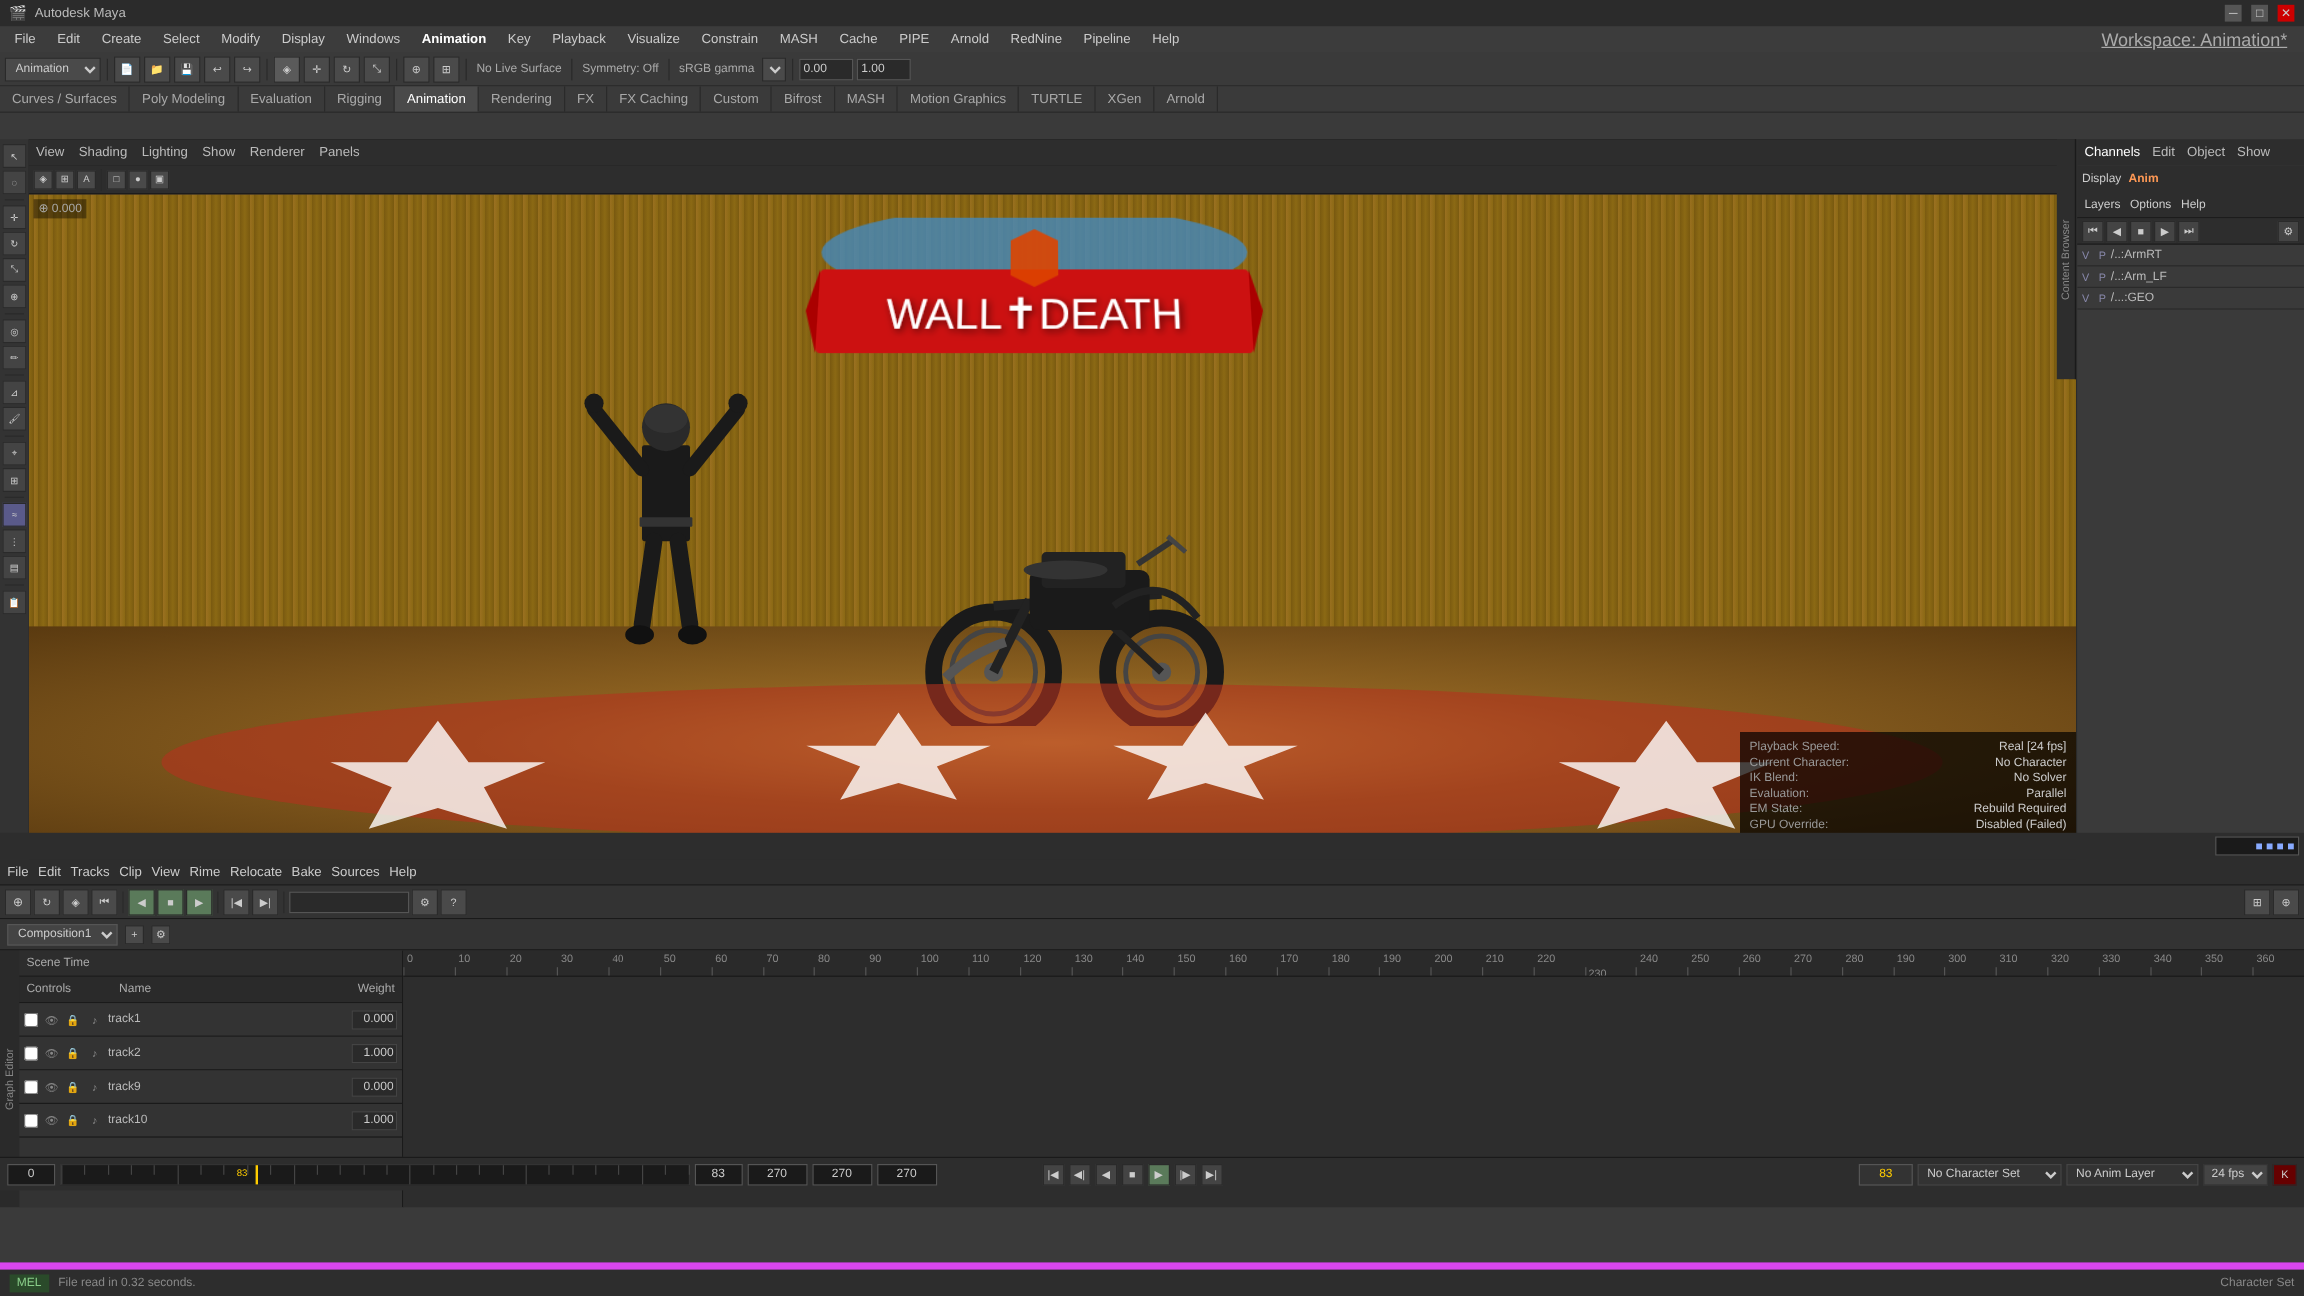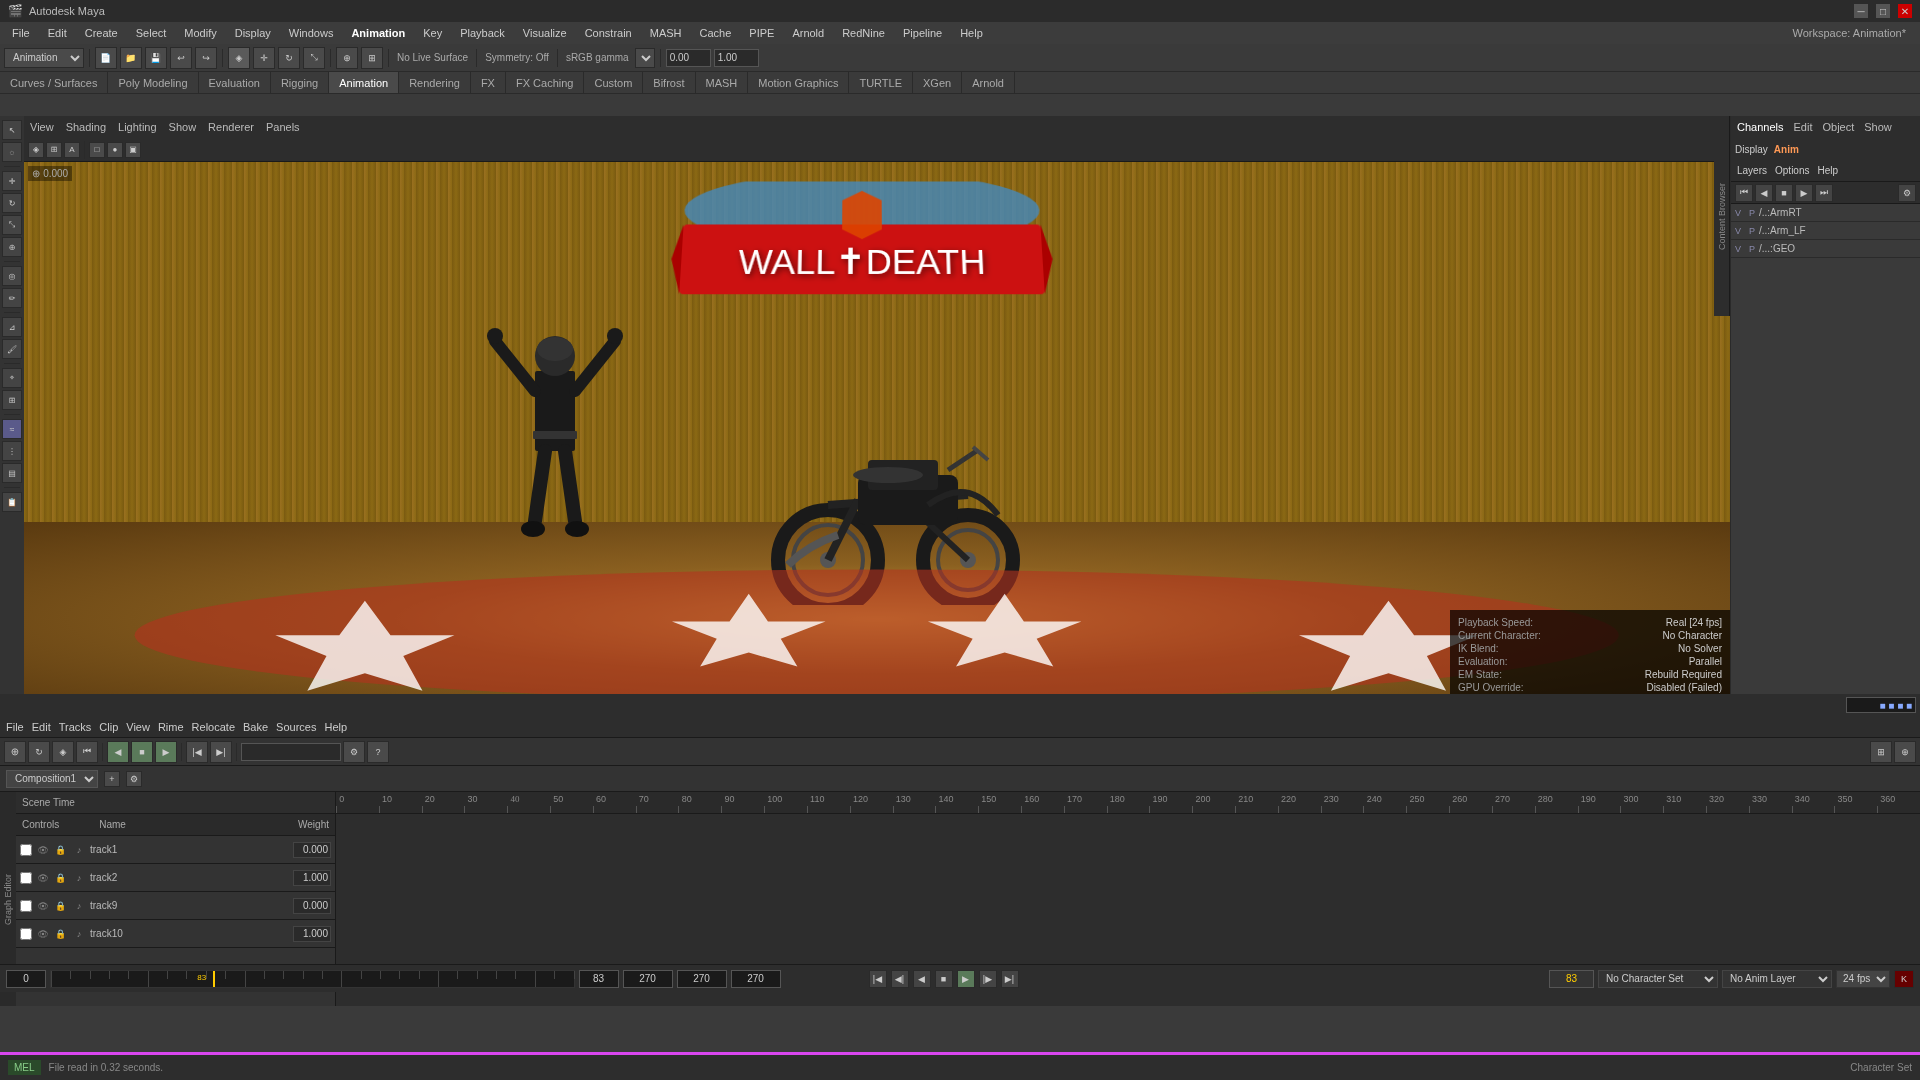--- a/index.html
+++ b/index.html
@@ -38,21 +38,21 @@
       padding: 0 4px;
       gap: 2px;
     }
     .menu-item {
       padding: 2px 8px;
       font-size: 11px;
       color: #ccc;
       cursor: pointer;
       white-space: nowrap;
     }
-    #workspace-label { margin-left: auto; font-size: 11px; color: #aaa; padding-right: 10px; }
+    #workspace-label { margin-left: auto; font-size: 15px; color: #aaa; padding-right: 10px; text-decoration: underline; }
 
     
     #toolshelf {
       width: 100%;
       height: 28px;
       background: #3a3a3a;
       display: flex;
       align-items: center;
       padding: 0 4px;
       gap: 3px;
@@ -440,21 +440,21 @@
     #status-bar {
       position: absolute;
       left: 0;
       bottom: 0;
       width: 1920px;
       height: 28px;
       background: #2d2d2d;
       display: flex;
       align-items: center;
       padding: 0 8px;
-      border-top: 3px solid #d946ef;
+      border-top: 6px solid #d946ef;
       gap: 8px;
       z-index: 50;
     }
 
     .playback-btn {
       width: 18px; height: 18px;
       background: #444;
       border: 1px solid #2a2a2a;
       color: #ccc;
       font-size: 9px;
@@ -1042,21 +1042,21 @@
           <span class="ruler-label" style="left: 48.8486%;">180</span>
           <div class="ruler-tick" style="left: 51.3514%; height: 8px; top: 14px;"></div>
           <span class="ruler-label" style="left: 51.5514%;">190</span>
           <div class="ruler-tick" style="left: 54.0541%; height: 8px; top: 14px;"></div>
           <span class="ruler-label" style="left: 54.2541%;">200</span>
           <div class="ruler-tick" style="left: 56.7568%; height: 8px; top: 14px;"></div>
           <span class="ruler-label" style="left: 56.9568%;">210</span>
           <div class="ruler-tick" style="left: 59.4595%; height: 8px; top: 14px;"></div>
           <span class="ruler-label" style="left: 59.6595%;">220</span>
           <div class="ruler-tick" style="left: 62.1622%; height: 8px; top: 14px;"></div>
-          <span class="ruler-label" style="left: 62.3622%;">230</span>
+          <span class="ruler-label" style="left: 62.3622%; margin-top: 12px;">230</span>
           <div class="ruler-tick" style="left: 64.8649%; height: 8px; top: 14px;"></div>
           <span class="ruler-label" style="left: 65.0649%;">240</span>
           <div class="ruler-tick" style="left: 67.5676%; height: 8px; top: 14px;"></div>
           <span class="ruler-label" style="left: 67.7676%;">250</span>
           <div class="ruler-tick" style="left: 70.2703%; height: 8px; top: 14px;"></div>
           <span class="ruler-label" style="left: 70.4703%;">260</span>
           <div class="ruler-tick" style="left: 72.973%; height: 8px; top: 14px;"></div>
           <span class="ruler-label" style="left: 73.173%;">270</span>
           <div class="ruler-tick" style="left: 75.6757%; height: 8px; top: 14px;"></div>
           <span class="ruler-label" style="left: 75.8757%;">280</span>

